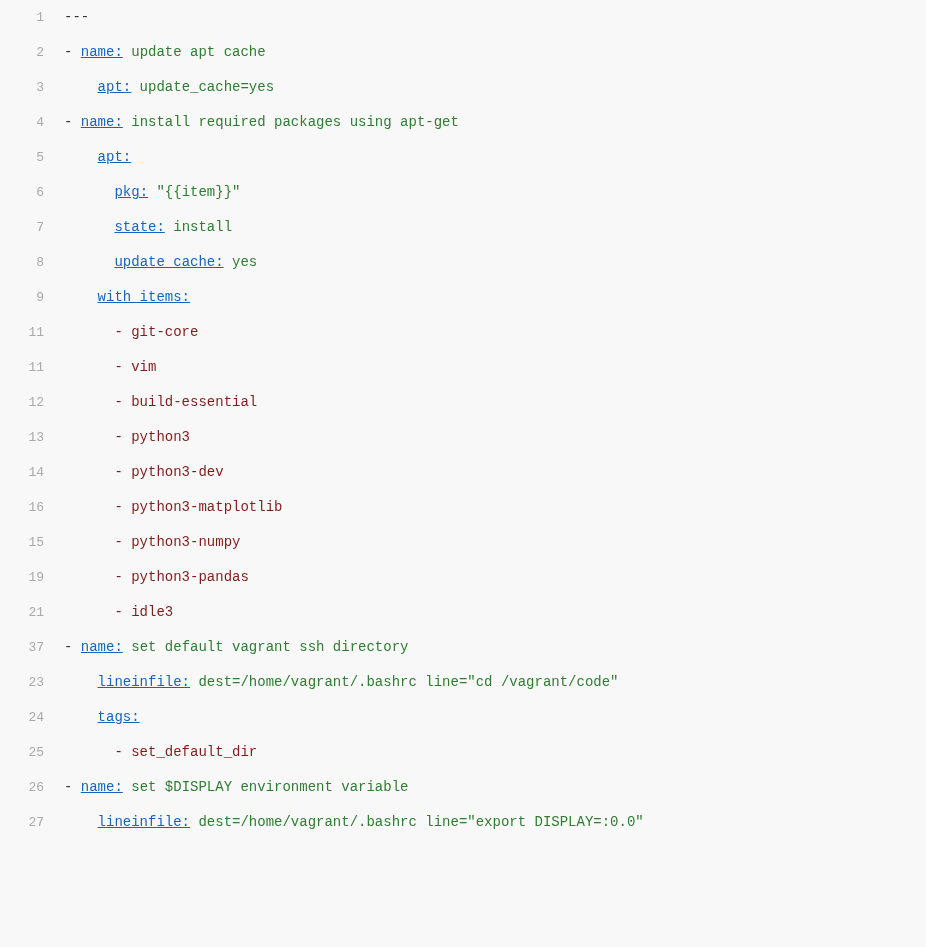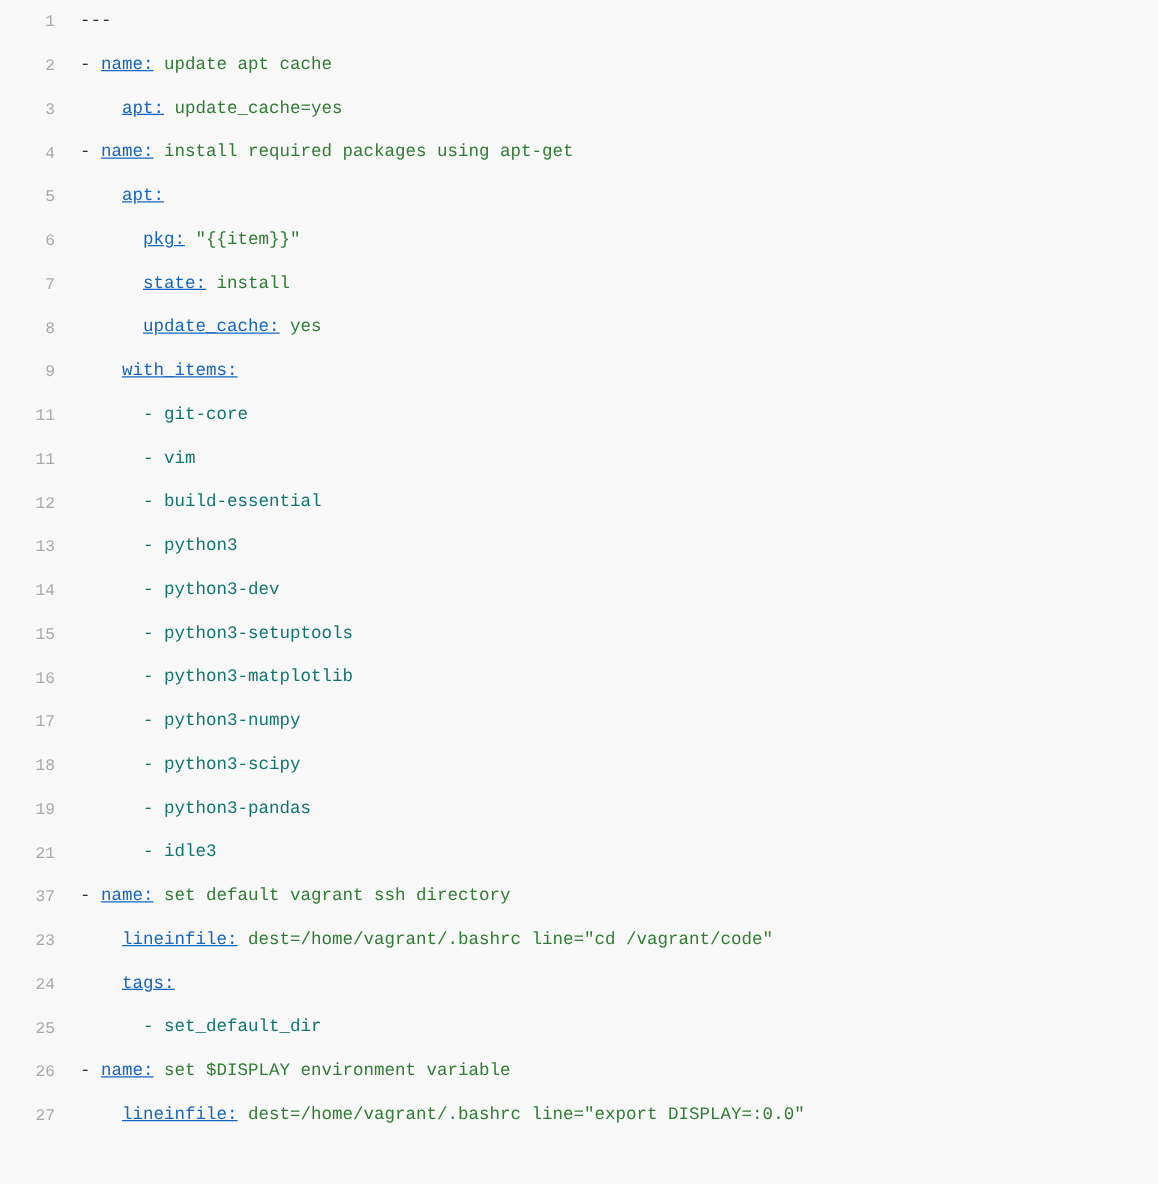--- a/index.html
+++ b/index.html
@@ -40,21 +40,21 @@
 
     .line-content {
       flex: 1;
       white-space: pre;
       padding-left: 4px;
       color: #333;
     }
     .c-key { color: #1565c0; text-decoration: underline; }
     .c-value { color: #2e7d32; }
     .c-plain { color: #333; }
-    .c-list-item { color: #0f766e; text-align: center; }
+    .c-list-item { color: #7f1d1d; text-align: center; }
   </style>
 </head>
 <body>
 
 <div class="code-container" id="code-container">
 <div class="code-line">
       <span class="line-number">1</span>
       <span class="line-content"><span class="c-plain">---</span></span>
     </div>
     <div class="code-line">
@@ -103,34 +103,26 @@
     </div>
     <div class="code-line">
       <span class="line-number">13</span>
       <span class="line-content"><span class="c-list-item">      - python3</span></span>
     </div>
     <div class="code-line">
       <span class="line-number">14</span>
       <span class="line-content"><span class="c-list-item">      - python3-dev</span></span>
     </div>
     <div class="code-line">
-      <span class="line-number">15</span>
-      <span class="line-content"><span class="c-list-item">      - python3-setuptools</span></span>
-    </div>
-    <div class="code-line">
       <span class="line-number">16</span>
       <span class="line-content"><span class="c-list-item">      - python3-matplotlib</span></span>
     </div>
     <div class="code-line">
-      <span class="line-number">17</span>
+      <span class="line-number">15</span>
       <span class="line-content"><span class="c-list-item">      - python3-numpy</span></span>
-    </div>
-    <div class="code-line">
-      <span class="line-number">18</span>
-      <span class="line-content"><span class="c-list-item">      - python3-scipy</span></span>
     </div>
     <div class="code-line">
       <span class="line-number">19</span>
       <span class="line-content"><span class="c-list-item">      - python3-pandas</span></span>
     </div>
     <div class="code-line">
       <span class="line-number">21</span>
       <span class="line-content"><span class="c-list-item">      - idle3</span></span>
     </div>
     <div class="code-line">

